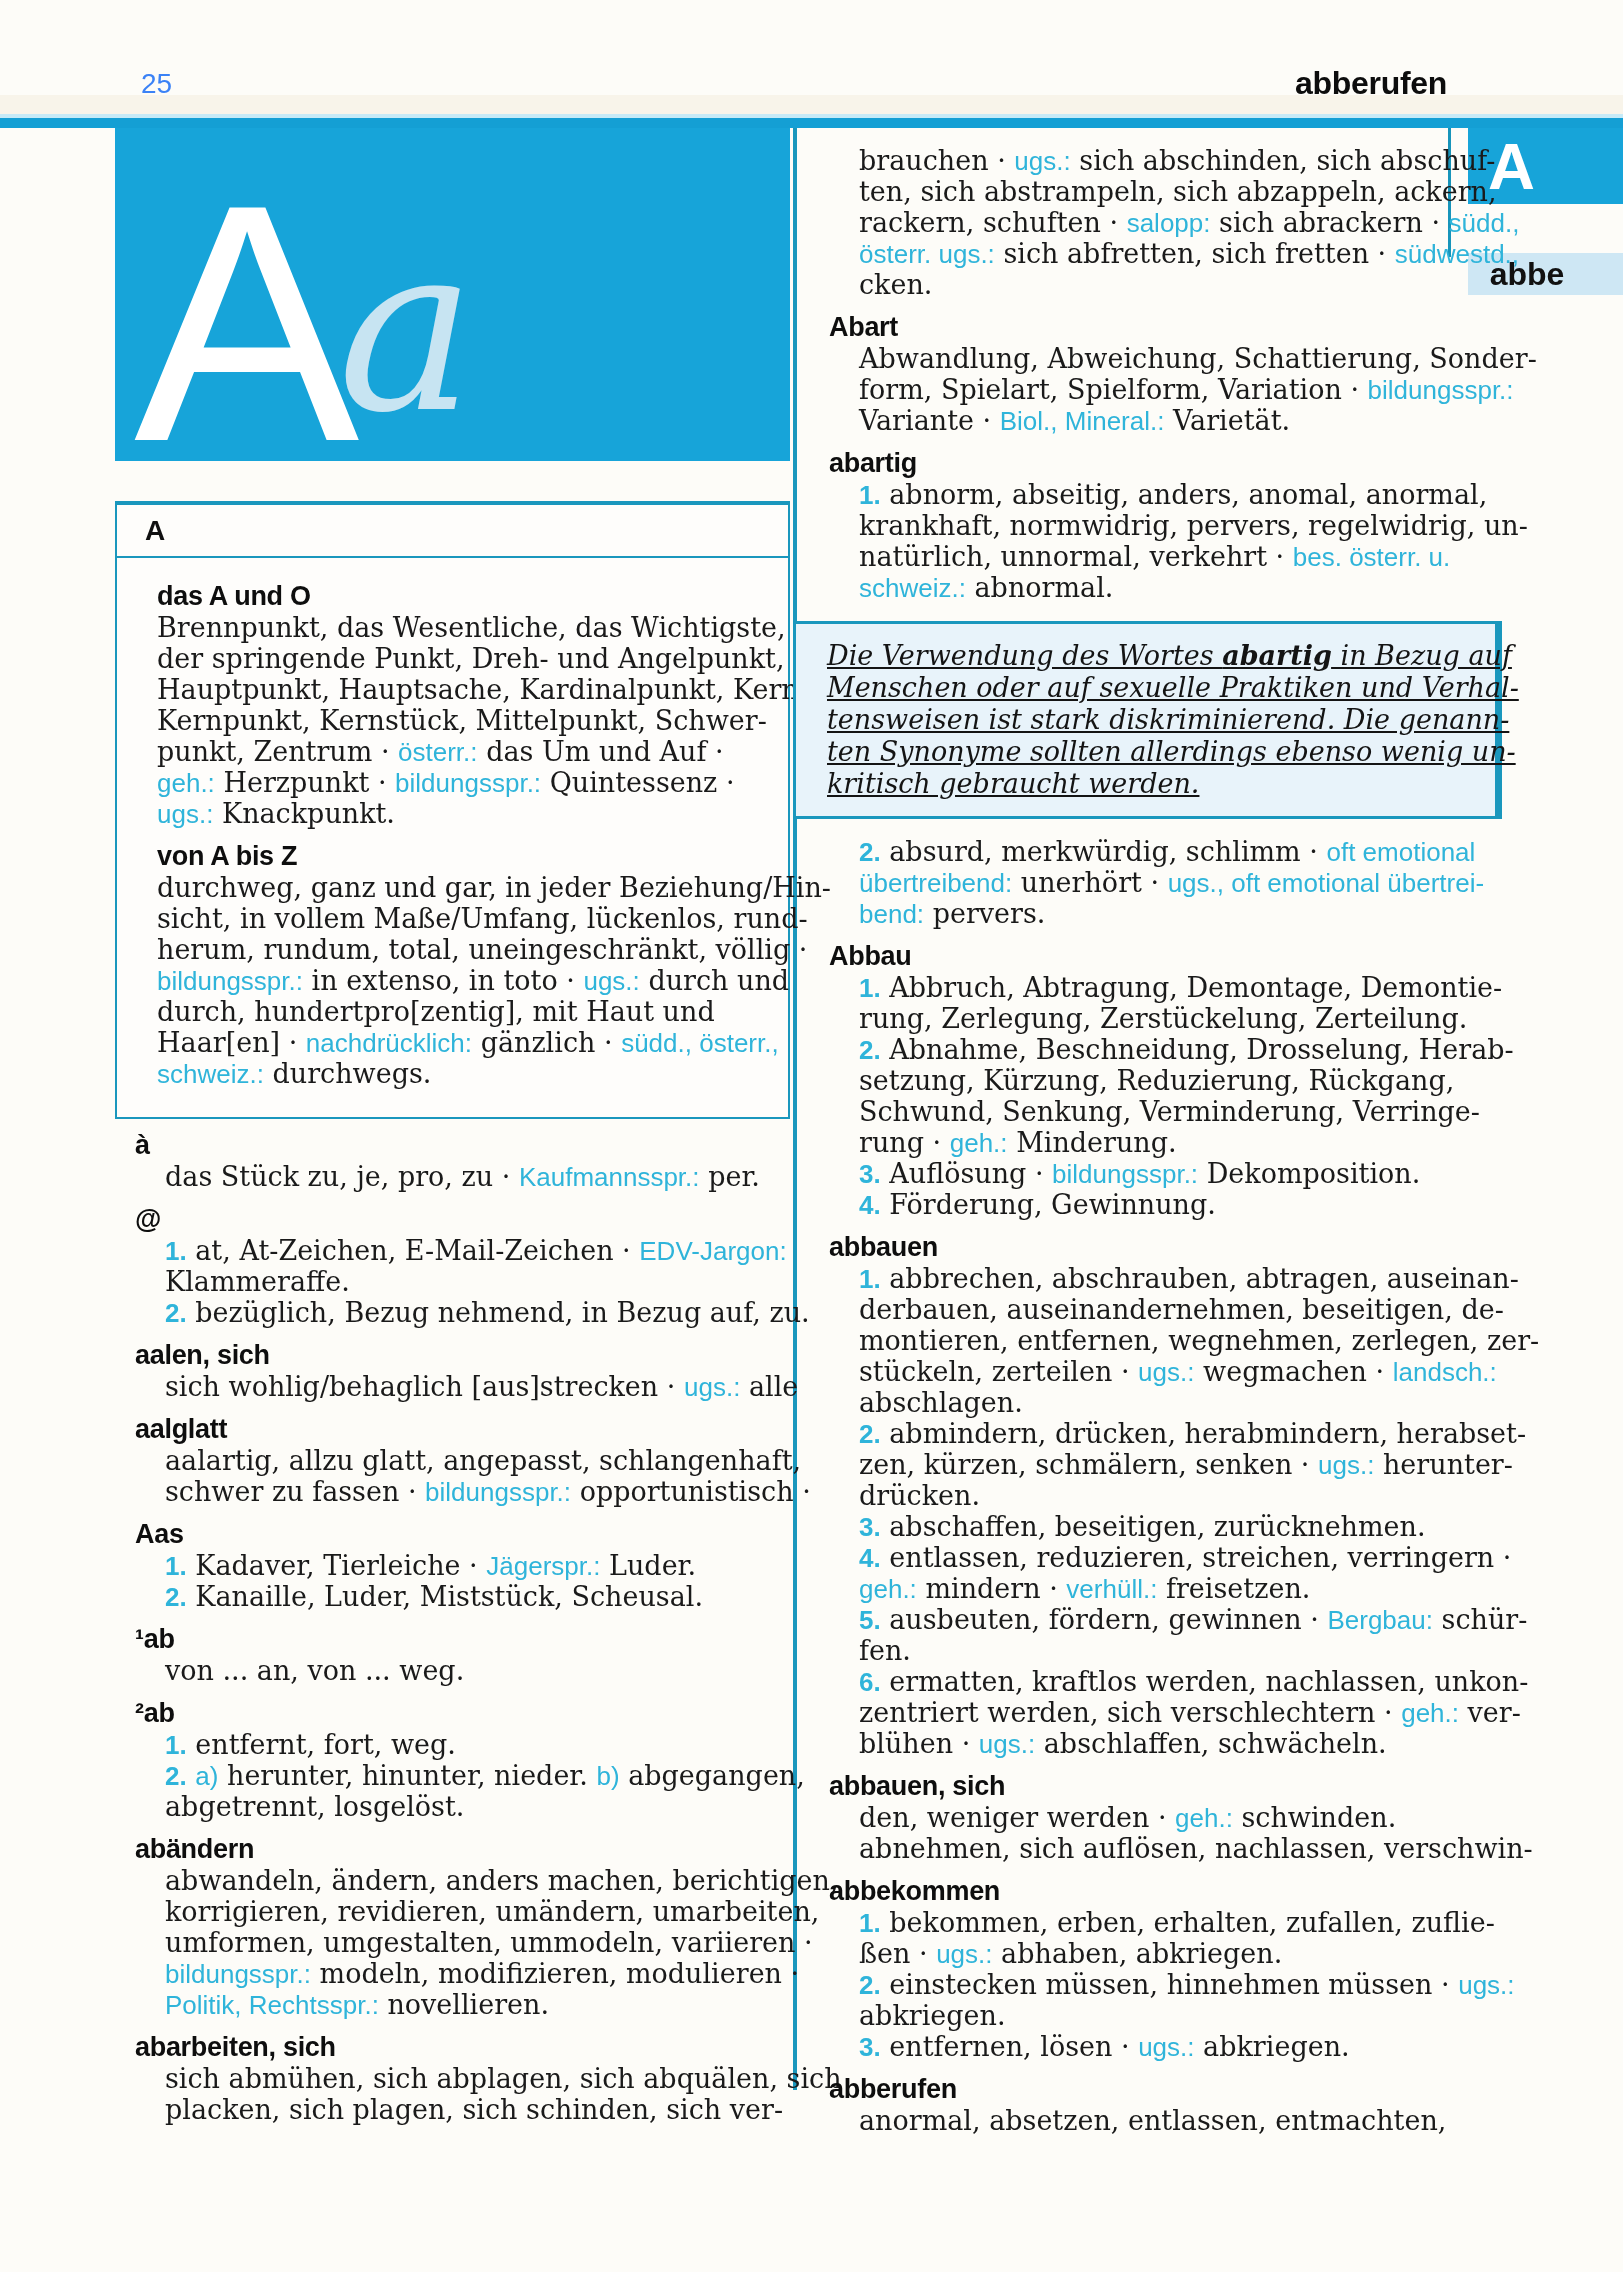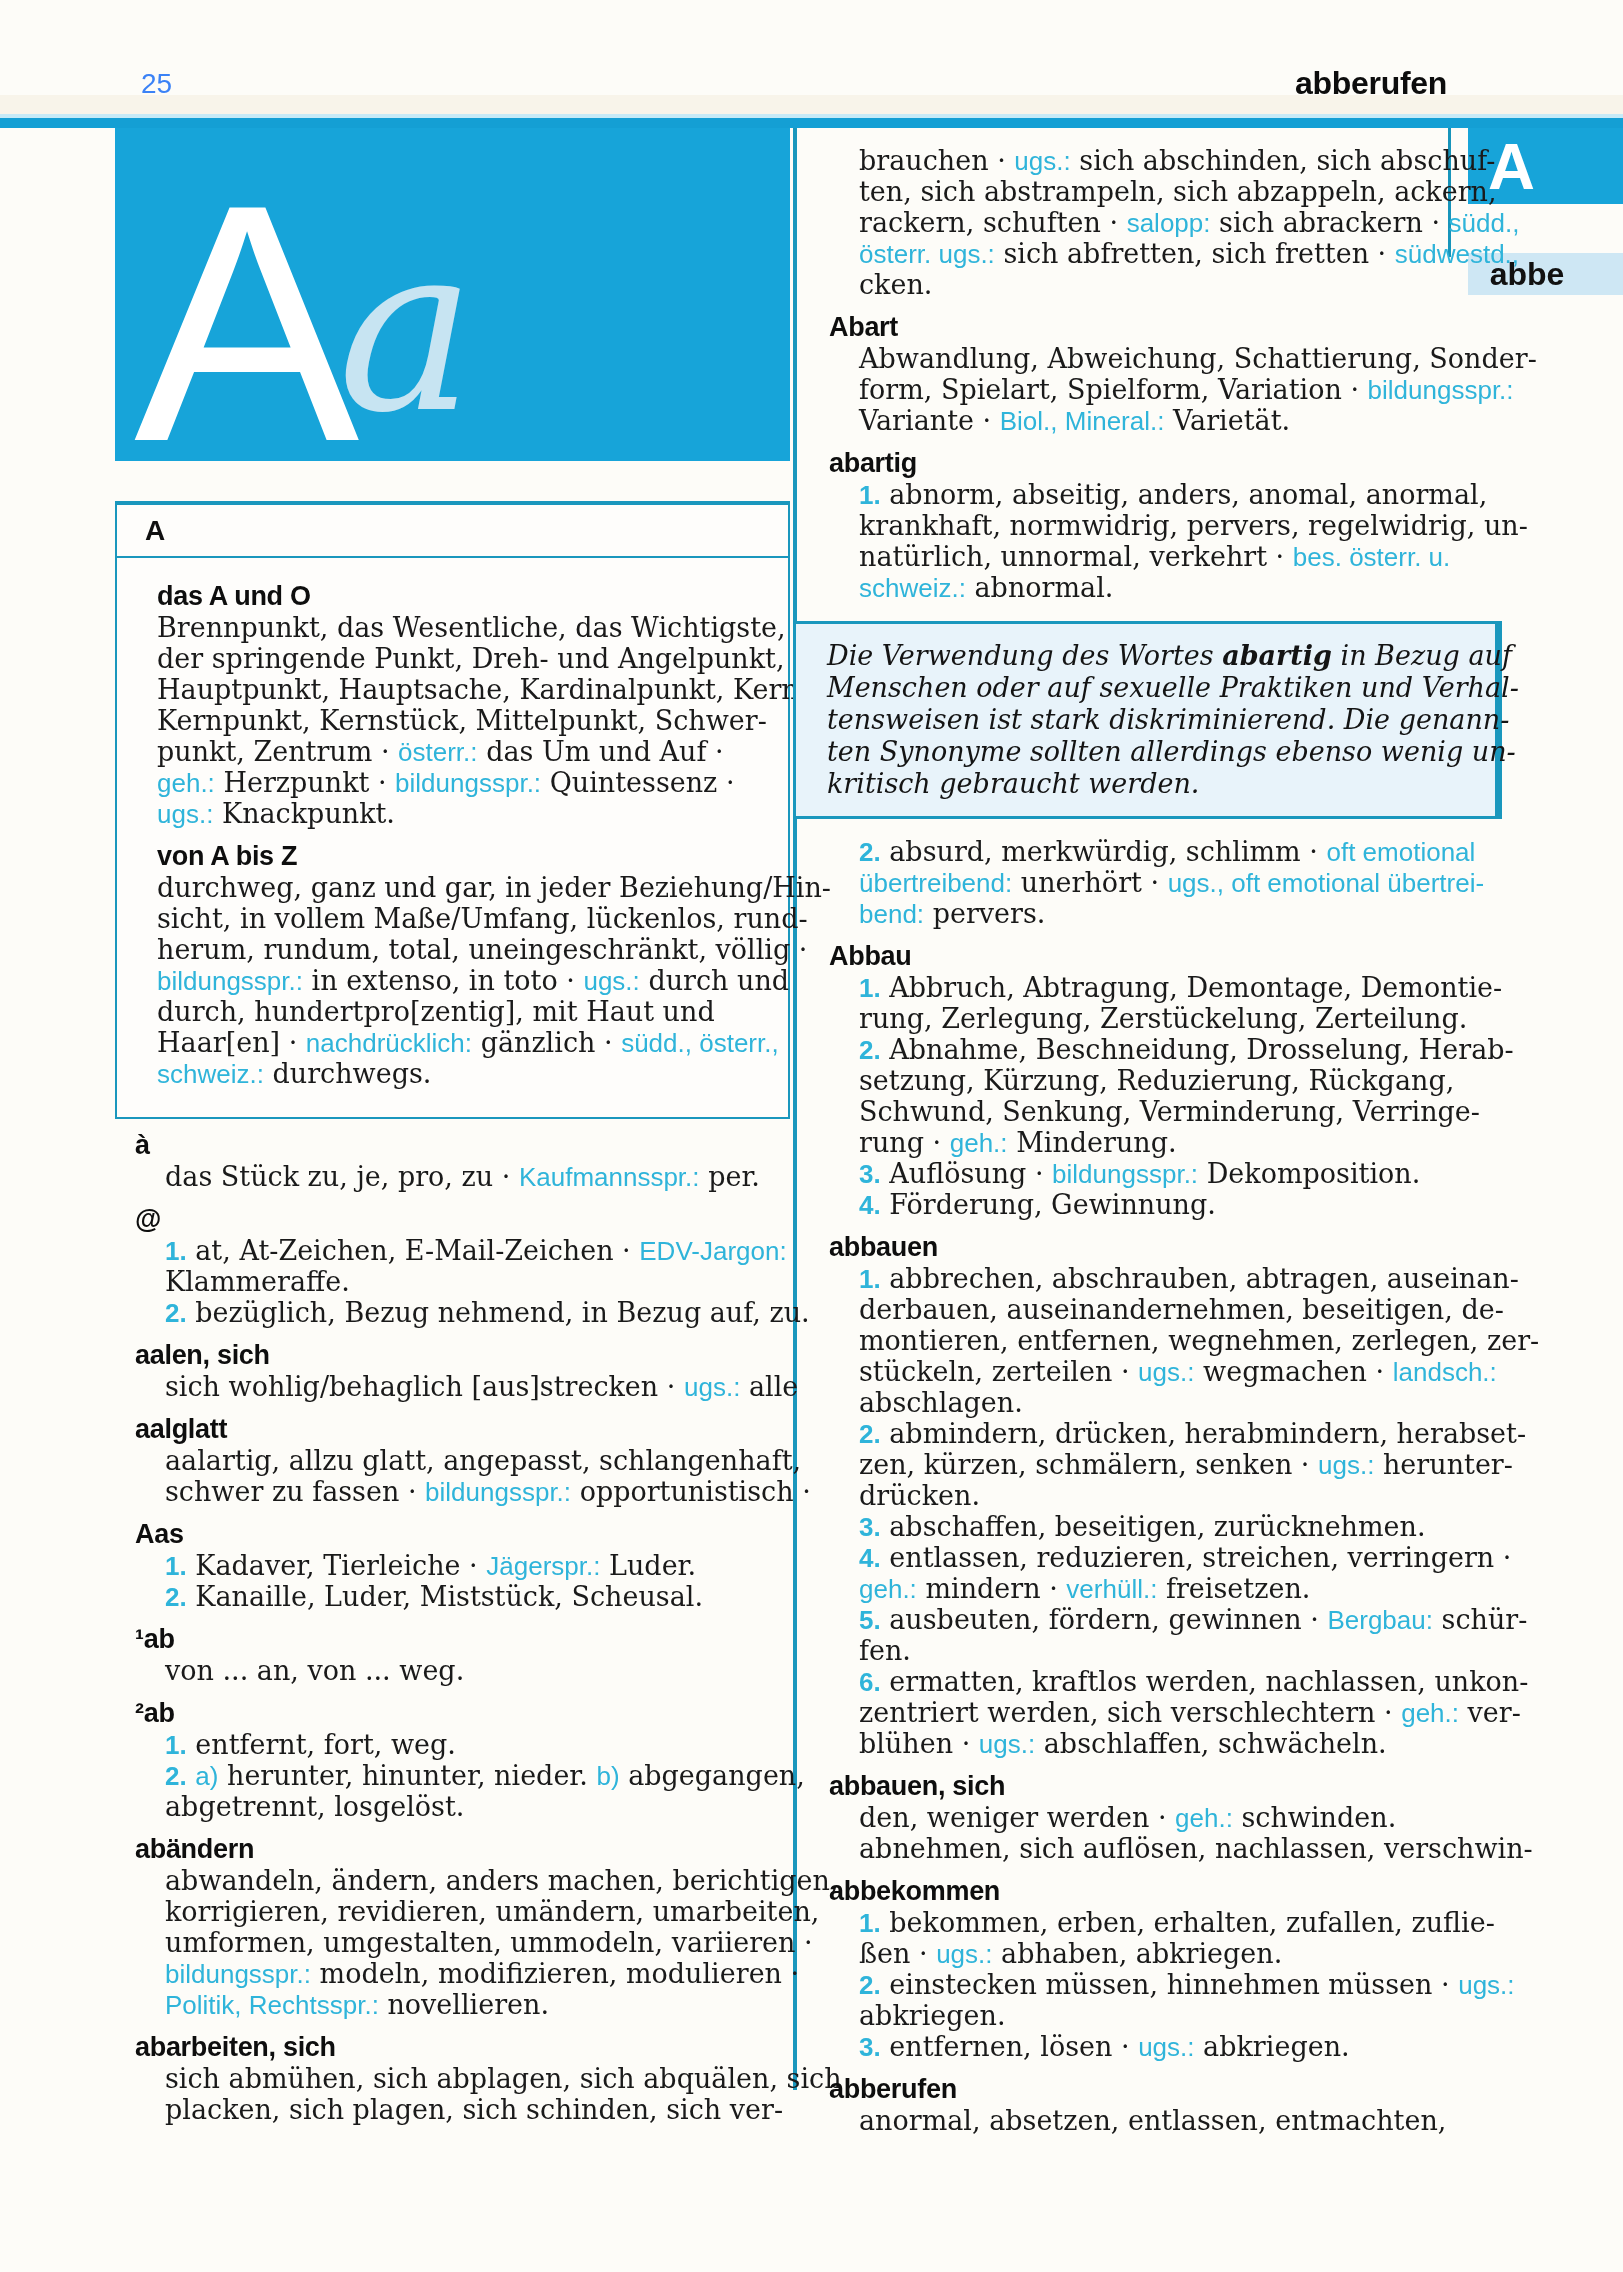--- a/index.html
+++ b/index.html
@@ -37,21 +37,21 @@
   .headword{font:bold 27px/31px "Liberation Sans",sans-serif;letter-spacing:-0.3px;color:#0e0e0e;white-space:nowrap;}
   .ebody{font:27px/31px "DejaVu Serif",serif;color:#1a1a1a;}
   .indent .ebody{padding-left:30px;}
   .line{white-space:nowrap;height:31px;}
   .lbl{font:26px/1 "Liberation Sans",sans-serif;color:#2fb4da;}
   .num{font:bold 26px/1 "Liberation Sans",sans-serif;color:#2fb4da;}
   .bw{font-weight:bold;}
   
   .infobox{box-sizing:border-box;margin:17.6px 0 17.6px -24px;width:709px;background:#e8f3fa;
            border:3.4px solid #1a97bd;border-right-width:7.4px;padding:16px 16px 16px 31px;
-           font:italic 27px/32px "DejaVu Serif",serif;color:#141414;}
+           font:italic 27px/32px "DejaVu Serif",serif;color:#141414;text-decoration:underline;}
   .infobox .line{height:32px;}
 </style>
 </head>
 <body>
 
 <div id="page">
   <div id="page-number">25</div>
   <div id="page-keyword">abberufen</div>
   <div id="cream-strip"></div>
   <div id="band-light"></div>

